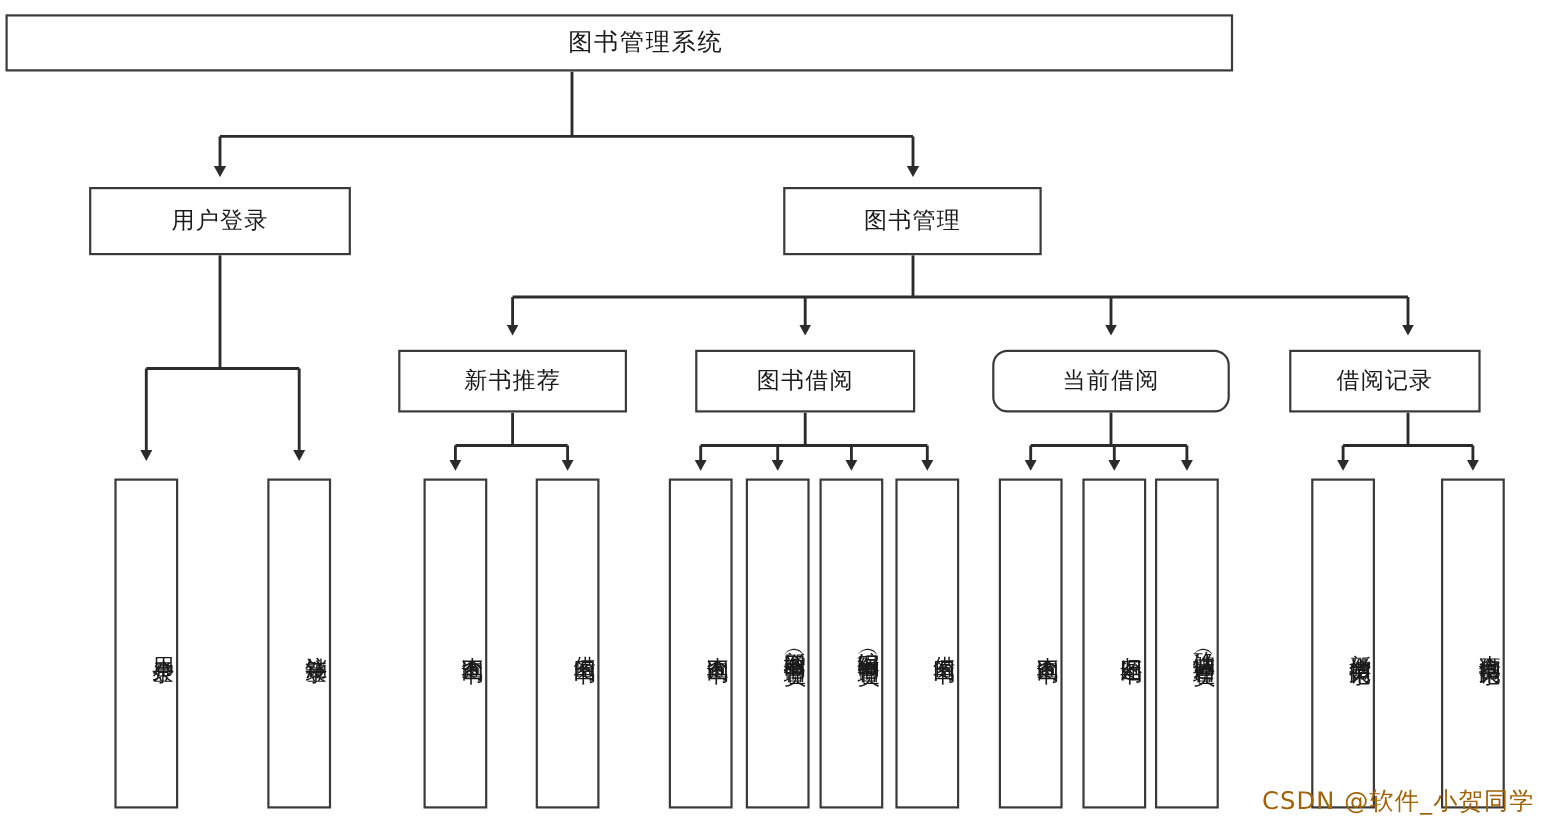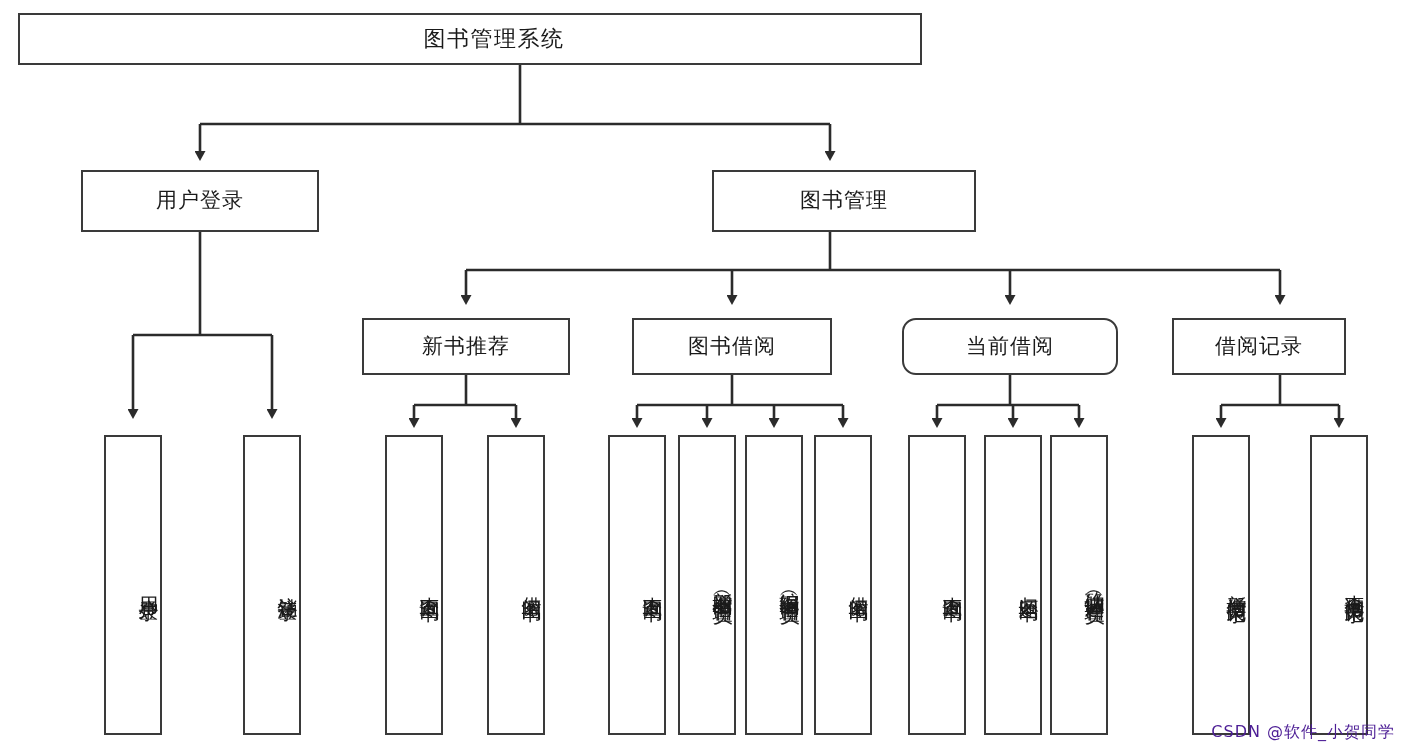--- a/index.html
+++ b/index.html
@@ -54,22 +54,22 @@
   }
   .node.v > span{
     display:block;
     writing-mode:vertical-rl;
     text-orientation:upright;
   }
   .watermark{
     position:absolute;
     right:10px;
     bottom:4px;
-    font-size:16px;
-    color:#4c1d95;
+    font-size:22px;
+    color:#a16207;
     letter-spacing:1px;
     white-space:nowrap;
     z-index:3;
     font-family:"DejaVu Sans","Liberation Sans",sans-serif;
   }
 </style>
 </head>
 <body>
 
 <div id="canvas">
@@ -118,28 +118,28 @@
       <path d="M1013,405 L1013,419" marker-end="url(#arw)"></path>
       <path d="M1079,405 L1079,419" marker-end="url(#arw)"></path>
 
       <path d="M1280,375 L1280,405"></path>
       <path d="M1221,405 L1339,405"></path>
       <path d="M1221,405 L1221,419" marker-end="url(#arw)"></path>
       <path d="M1339,405 L1339,419" marker-end="url(#arw)"></path>
     </g>
   </svg>
 
-  <div class="node root h" style="left:18px;top:13px;width:904px;height:52px;padding-left:48px;">
+  <div class="node root h" style="left:5px;top:13px;width:1116px;height:52px;padding-left:48px;">
     <span>图书管理系统</span>
   </div>
 
   <div class="node h" style="left:81px;top:170px;width:238px;height:62px;">
     <span>用户登录</span>
   </div>
-  <div class="node h" style="left:712px;top:170px;width:264px;height:62px;">
+  <div class="node h" style="left:712px;top:170px;width:235px;height:62px;">
     <span>图书管理</span>
   </div>
 
   <div class="node h" style="left:362px;top:318px;width:208px;height:57px;">
     <span>新书推荐</span>
   </div>
   <div class="node h" style="left:632px;top:318px;width:200px;height:57px;">
     <span>图书借阅</span>
   </div>
   <div class="node h" style="left:902px;top:318px;width:216px;height:57px;border-radius:14px;">

